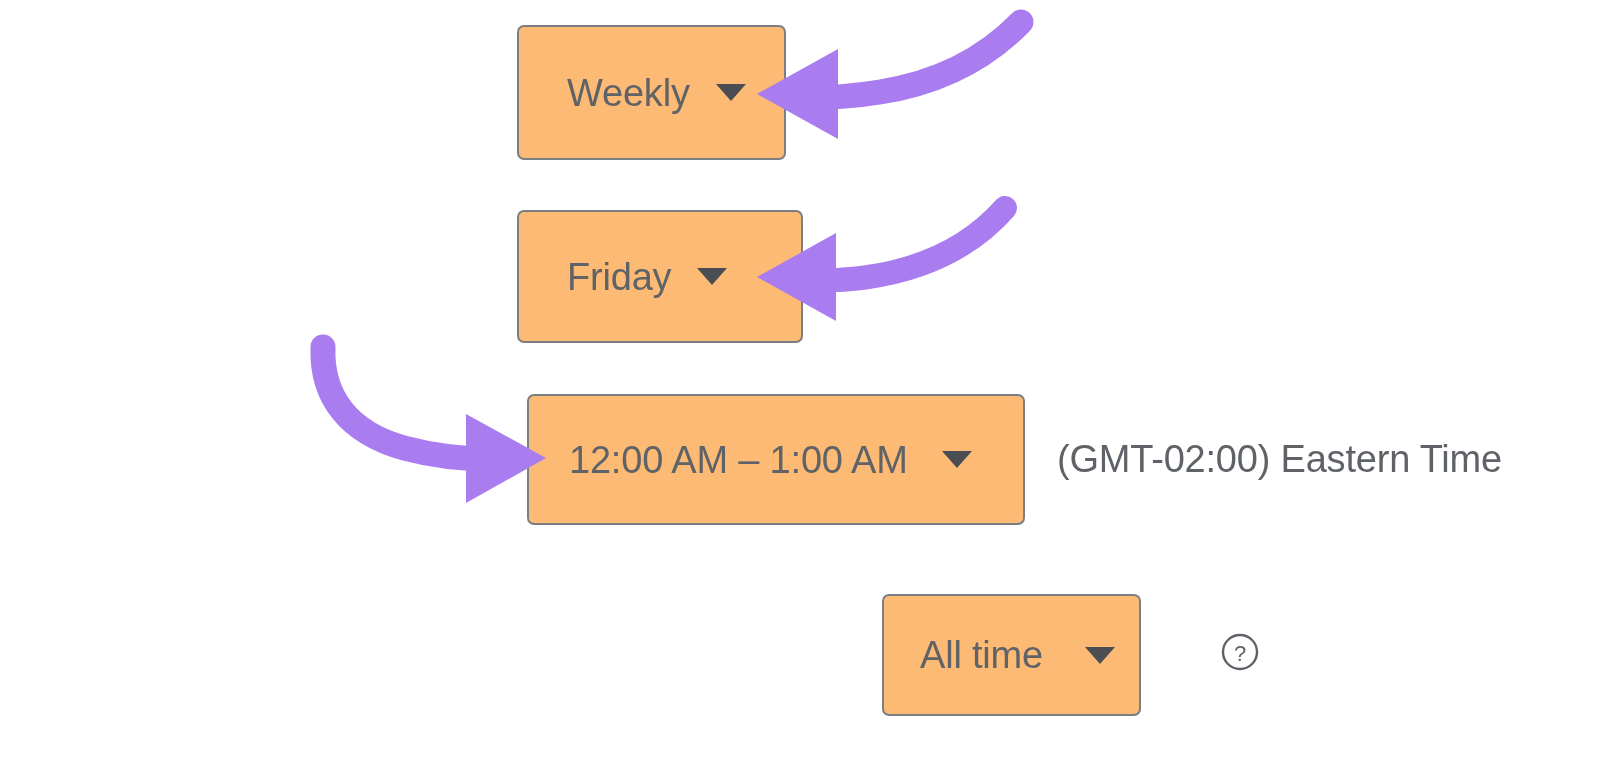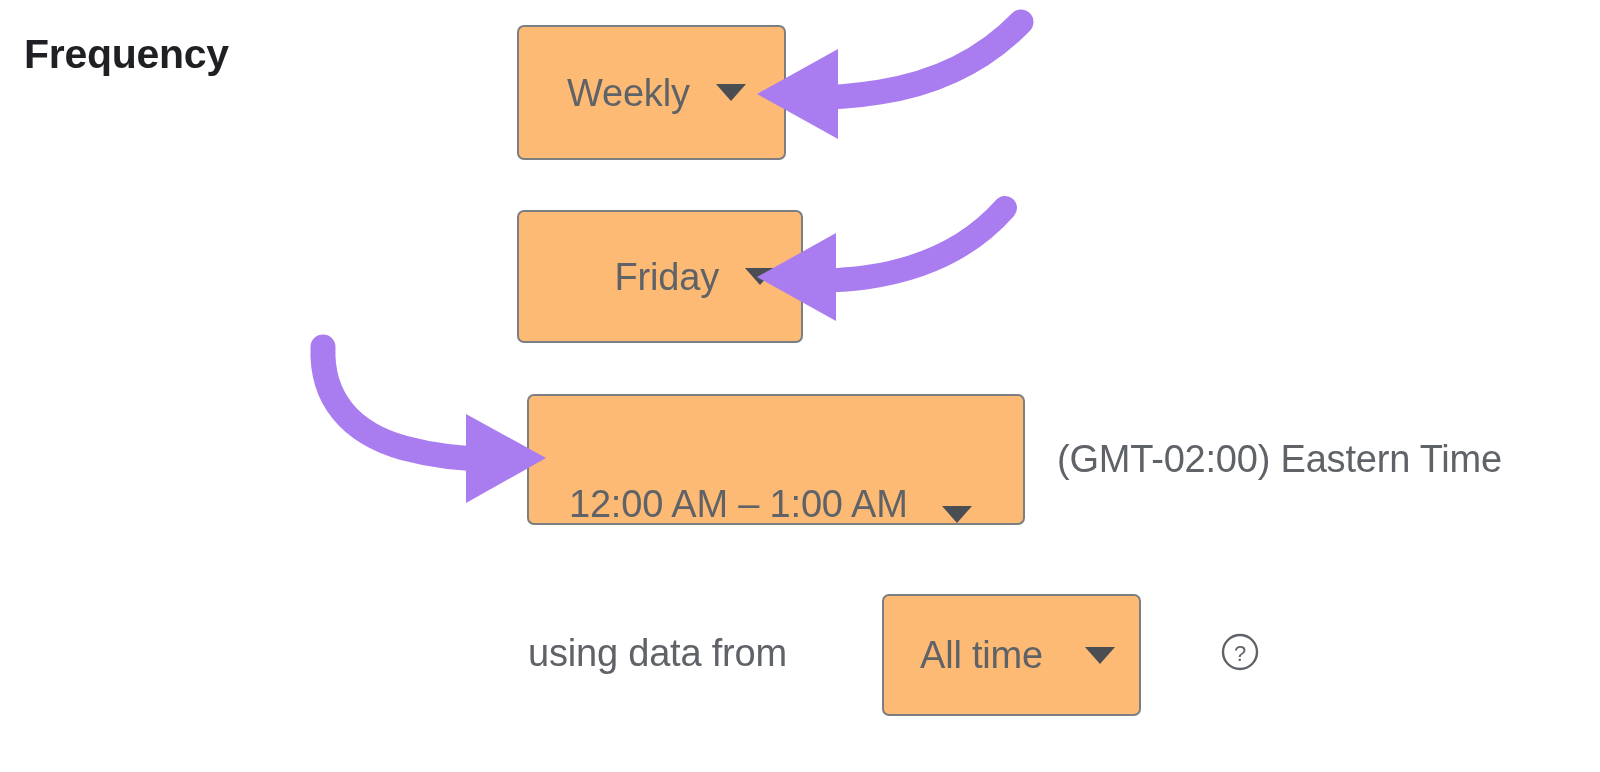--- a/index.html
+++ b/index.html
@@ -59,22 +59,22 @@
     width: 0;
     height: 0;
     border-left: 15px solid transparent;
     border-right: 15px solid transparent;
     border-top: 17px solid #4a4d52;
     margin-left: 26px;
     flex: none;
   }
 
   #dd-frequency { left: 517px; top: 25px;  width: 269px; height: 135px; }
-  #dd-day       { left: 517px; top: 210px; width: 286px; height: 133px; justify-content: flex-end; }
-  #dd-time      { left: 527px; top: 394px; width: 498px; height: 131px; padding-left: 40px; align-items: flex-end; }
+  #dd-day       { left: 517px; top: 210px; width: 286px; height: 133px; }
+  #dd-time      { left: 527px; top: 394px; width: 498px; height: 131px; padding-left: 40px; }
   #dd-time .caret { margin-left: 34px; }
   #dd-range     { left: 882px; top: 594px; width: 259px; height: 122px; padding-left: 36px; }
   #dd-range .caret { margin-left: 42px; }
 
   
   .caption {
     position: absolute;
     font-size: 38px;
     color: #5f6368;
     line-height: 1;
@@ -101,40 +101,38 @@
     width: 1600px;
     height: 772px;
     pointer-events: none;
   }
 </style>
 </head>
 <body>
 
 <div id="stage">
 
-  <div class="section-title">Frequency</div>
 
   <div class="dropdown" id="dd-frequency">
     <span class="value">Weekly</span>
     <span class="caret"></span>
   </div>
 
   <div class="dropdown" id="dd-day">
     <span class="value">Friday</span>
     <span class="caret"></span>
   </div>
 
   <div class="dropdown" id="dd-time">
     <span class="value">12:00 AM – 1:00 AM</span>
     <span class="caret"></span>
   </div>
 
   <div class="caption" id="timezone-label">(GMT-02:00) Eastern Time</div>
 
-  <div class="caption" id="using-data-label">using data from</div>
 
   <div class="dropdown" id="dd-range">
     <span class="value">All time</span>
     <span class="caret"></span>
   </div>
 
   <div id="help-icon">
     <svg width="40" height="40" viewBox="0 0 40 40" aria-hidden="true">
       <circle cx="20" cy="20" r="17" fill="none" stroke="#5f6368" stroke-width="2.4"></circle>
       <text x="20" y="28.5" text-anchor="middle" font-family="Liberation Sans, sans-serif" font-size="22" fill="#5f6368">?</text>

